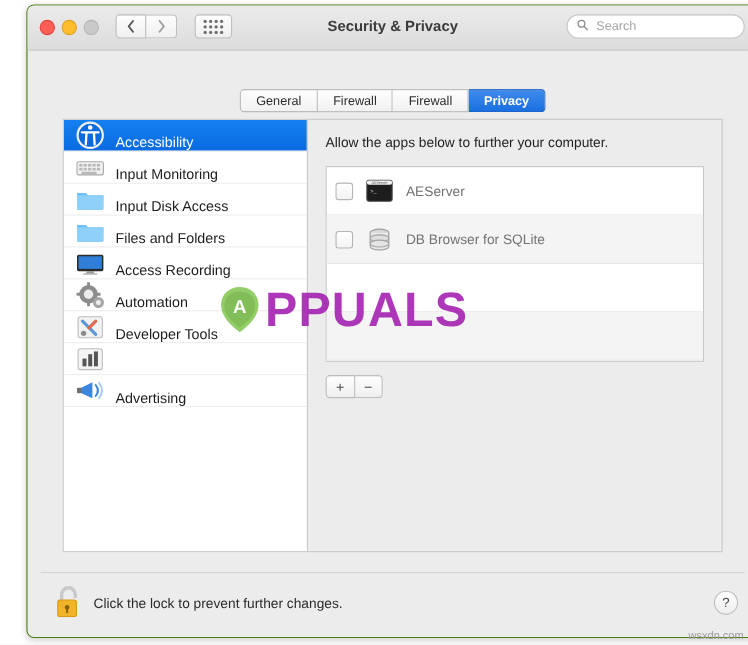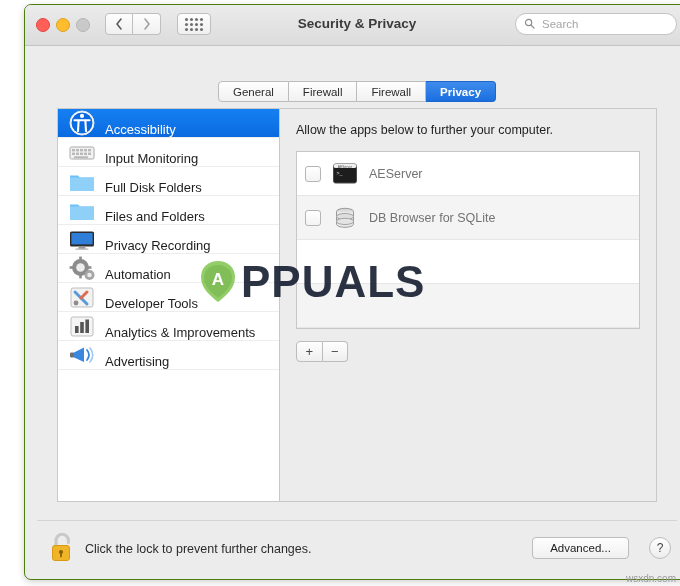--- a/index.html
+++ b/index.html
@@ -321,21 +321,21 @@
     top: 252px;
     display: flex;
     align-items: center;
     pointer-events: none;
     opacity: 0.88;
   }
   #watermark .wm-text {
     font-size: 44px;
     font-weight: bold;
     letter-spacing: 1px;
-    color: #0f172a;
+    color: #a21caf;
     font-family: "Liberation Sans", sans-serif;
   }
   #wm-badge {
     width: 42px;
     height: 46px;
     margin-right: 2px;
     position: relative;
   }
   #corner-url {
     position: absolute;
@@ -444,21 +444,21 @@
         <span>Input Monitoring</span>
       </div>
 
       <div class="side-item">
         <span class="side-icon">
           <svg width="28" height="28" viewBox="0 0 28 28" aria-hidden="true">
             <path d="M2 8.5 h8 l2 2 h14 v12 a1.5 1.5 0 0 1 -1.5 1.5 H3.5 A1.5 1.5 0 0 1 2 22.5 Z" fill="#6fc0f6"></path>
             <path d="M2 10.5 h24 v11.9 a1.6 1.6 0 0 1 -1.6 1.6 H3.6 A1.6 1.6 0 0 1 2 22.4 Z" fill="#8fd0f9"></path>
           </svg>
         </span>
-        <span>Full Disk Folders</span>
+        <span>Input Disk Access</span>
       </div>
 
       <div class="side-item">
         <span class="side-icon">
           <svg width="28" height="28" viewBox="0 0 28 28" aria-hidden="true">
             <path d="M2 8.5 h8 l2 2 h14 v12 a1.5 1.5 0 0 1 -1.5 1.5 H3.5 A1.5 1.5 0 0 1 2 22.5 Z" fill="#6fc0f6"></path>
             <path d="M2 10.5 h24 v11.9 a1.6 1.6 0 0 1 -1.6 1.6 H3.6 A1.6 1.6 0 0 1 2 22.4 Z" fill="#8fd0f9"></path>
           </svg>
         </span>
         <span>Files and Folders</span>
@@ -466,21 +466,21 @@
 
       <div class="side-item">
         <span class="side-icon">
           <svg width="28" height="28" viewBox="0 0 28 28" aria-hidden="true">
             <rect x="2" y="6.5" width="24" height="15" rx="1.6" fill="#2b2b2b"></rect>
             <rect x="3.4" y="8" width="21.2" height="11.4" fill="#2f7fd8"></rect>
             <rect x="10.5" y="21.5" width="7" height="2.4" fill="#9a9a9a"></rect>
             <rect x="7.5" y="23.4" width="13" height="1.4" rx="0.6" fill="#b4b4b4"></rect>
           </svg>
         </span>
-        <span>Privacy Recording</span>
+        <span>Access Recording</span>
       </div>
 
       <div class="side-item">
         <span class="side-icon">
           <svg width="28" height="28" viewBox="0 0 28 28" aria-hidden="true">
             <g fill="#8c8c8c">
               <circle cx="12.5" cy="13.5" r="8.4"></circle>
             </g>
             <circle cx="12.5" cy="13.5" r="4.3" fill="#ececec"></circle>
             <g stroke="#8c8c8c" stroke-width="2.6">
@@ -510,21 +510,20 @@
 
       <div class="side-item">
         <span class="side-icon">
           <svg width="28" height="28" viewBox="0 0 28 28" aria-hidden="true">
             <rect x="3" y="5" width="22" height="19" rx="2" fill="#f4f4f4" stroke="#bdbdbd"></rect>
             <rect x="7" y="14" width="3.6" height="7" fill="#555"></rect>
             <rect x="12.2" y="10" width="3.6" height="11" fill="#555"></rect>
             <rect x="17.4" y="7.5" width="3.6" height="13.5" fill="#555"></rect>
           </svg>
         </span>
-        <span>Analytics &amp; Improvements</span>
       </div>
 
       <div class="side-item">
         <span class="side-icon">
           <svg width="28" height="28" viewBox="0 0 28 28" aria-hidden="true">
             <path d="M5 12 L16 6.5 V21 L5 16 Z" fill="#3b87e0"></path>
             <rect x="2" y="11.5" width="4" height="5" rx="1" fill="#6f6f6f"></rect>
             <path d="M19 9 q4 5 0 10" stroke="#3b87e0" stroke-width="1.8" fill="none" stroke-linecap="round"></path>
             <path d="M22 7 q5.5 7 0 14" stroke="#9fc8f2" stroke-width="1.6" fill="none" stroke-linecap="round"></path>
           </svg>
@@ -580,21 +579,20 @@
   <div id="lock">
     <svg width="32" height="38" viewBox="0 0 32 38" aria-hidden="true">
       <path d="M9 17 V11.5 A6.2 6.2 0 0 1 21.4 11.5 V13.4" fill="none" stroke="#c9c9c9" stroke-width="3.1" stroke-linecap="round"></path>
       <rect x="5.5" y="16.5" width="17" height="15" rx="2.4" fill="#f0b429" stroke="#d79a12"></rect>
       <circle cx="14" cy="23" r="2.1" fill="#8a5f05"></circle>
       <rect x="13.1" y="24" width="1.8" height="4.4" rx="0.8" fill="#8a5f05"></rect>
     </svg>
   </div>
   <div id="lock-text">Click the lock to prevent further changes.</div>
 
-  <div id="advanced-btn">Advanced...</div>
   <div id="help-btn">?</div>
 
   <div id="watermark">
     <span id="wm-badge">
       <svg width="42" height="46" viewBox="0 0 42 46" aria-hidden="true">
         <path d="M21 2 C12 2 4 8 4 18 c0 11 9 19 17 25 8 -6 17 -14 17 -25 C38 8 30 2 21 2 Z" fill="#7cc34a" opacity="0.95"></path>
         <path d="M21 6 C13.5 6 7 11 7 18.6 c0 8.6 7 15.4 14 20.2 7 -4.8 14 -11.6 14 -20.2 C35 11 28.5 6 21 6 Z" fill="#5fa733" opacity="0.55"></path>
         <text x="21" y="26" font-size="17" font-weight="bold" text-anchor="middle" fill="#ffffff" font-family="Liberation Sans, sans-serif">A</text>
       </svg>
     </span>

